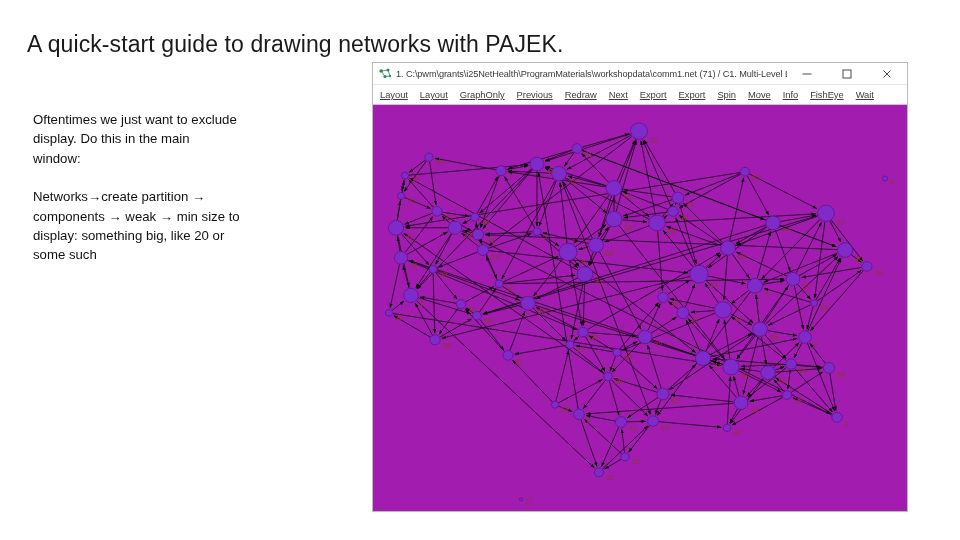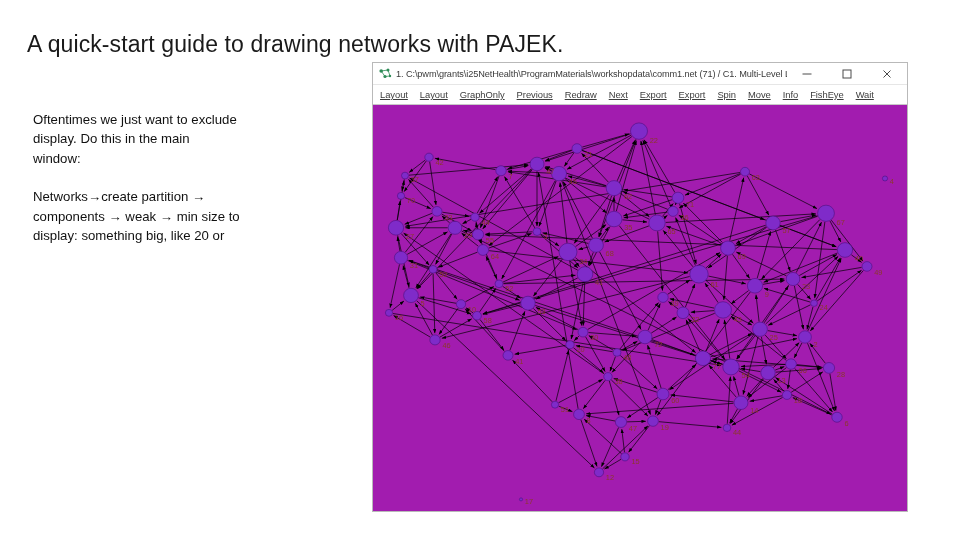--- a/index.html
+++ b/index.html
@@ -124,20 +124,21 @@
 <div id="body-text">
   <div class="para">
     <div>Oftentimes we just want to exclude</div>
     <div>display.  Do this in the main</div>
     <div>window:</div>
   </div>
   <div class="para">
     <div>Networks→create partition →</div>
     <div>components → weak → min size to</div>
     <div>display: something big, like 20 or</div>
+    <div>some such</div>
   </div>
 </div>
 
 <div id="pajek-window">
 
   <div id="title-bar">
     <span id="app-icon">
       <svg width="14" height="14" viewBox="0 0 14 14">
         <circle cx="3.2" cy="4" r="1.8" fill="#2e8b57"></circle>
         <circle cx="10" cy="3" r="1.5" fill="#2e8b57"></circle>

